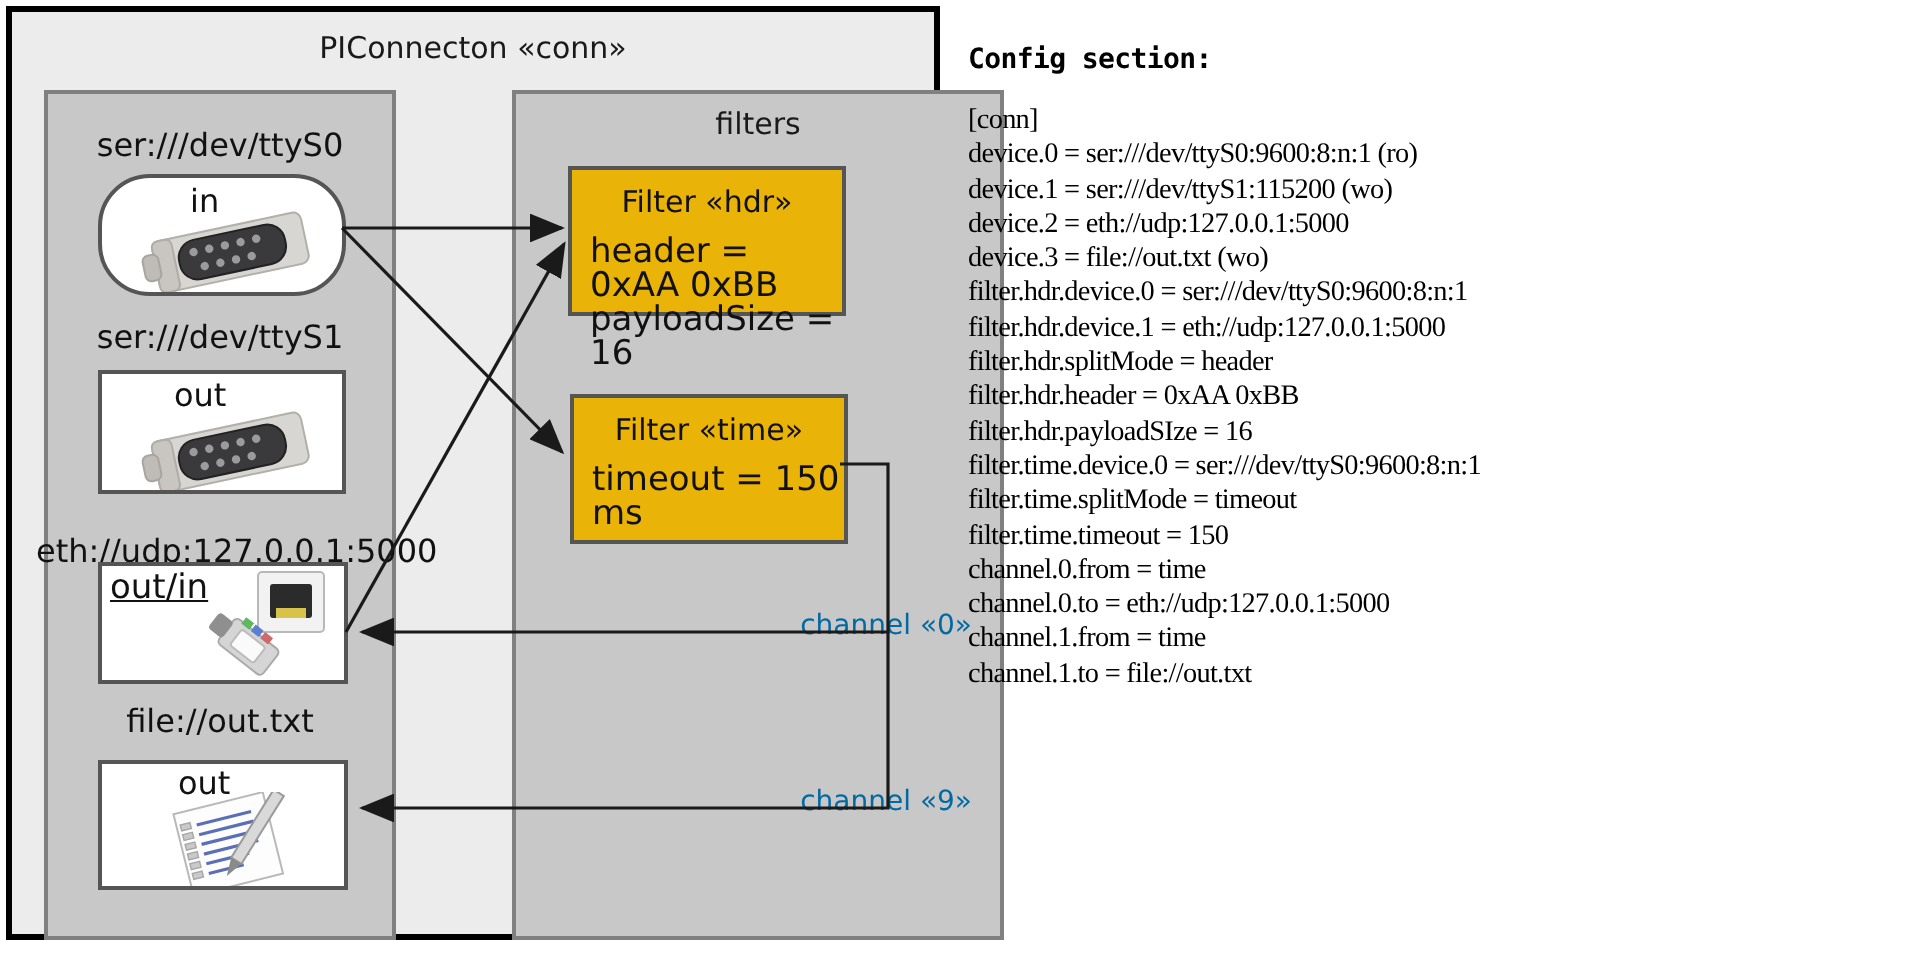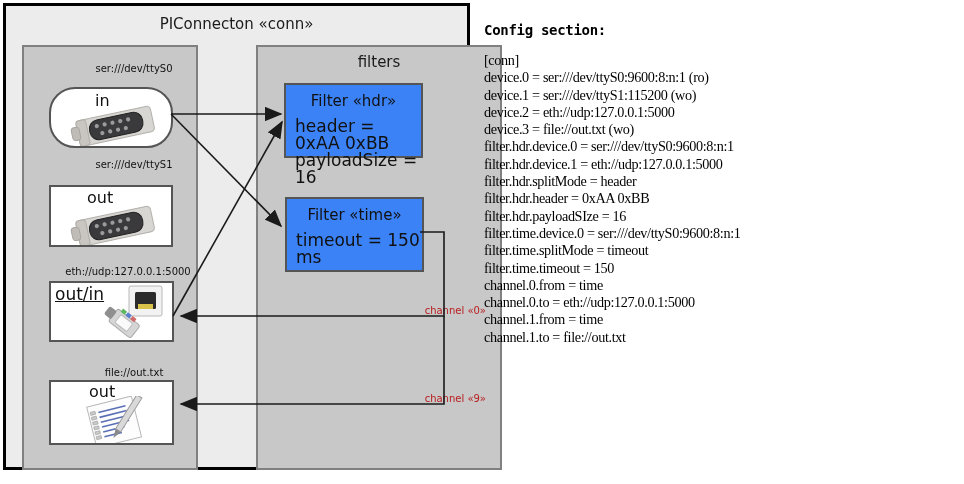--- a/index.html
+++ b/index.html
@@ -14,32 +14,32 @@
   .diagram-title{position:absolute;left:0;top:9px;width:461px;text-align:center;
                  font-size:15px;color:#1a1a1a;}
 
   .panel{position:absolute;background:#c8c8c8;border:2px solid #808080;box-sizing:border-box;}
   .panel-title{position:absolute;left:0;top:6px;width:100%;text-align:center;
                font-size:15px;color:#1a1a1a;}
 
   .devices-panel{left:16px;top:39px;width:176px;height:425px;}
   .filters-panel{left:250px;top:39px;width:246px;height:425px;}
 
-  .dev-label{position:absolute;text-align:center;font-size:10px;color:#111;white-space:nowrap;padding-left:24px;}
+  .dev-label{position:absolute;text-align:center;font-size:16px;color:#111;white-space:nowrap;}
 
   .devbox{position:absolute;background:#fff;border:2px solid #555;box-sizing:border-box;
           overflow:hidden;}
   .devbox .kind{position:absolute;font-size:16px;color:#111;z-index:3;}
 
-  .filterbox{position:absolute;background:#3b82f6;border:2px solid #555;box-sizing:border-box;}
+  .filterbox{position:absolute;background:#eab308;border:2px solid #555;box-sizing:border-box;}
   .filterbox .ftitle{position:absolute;left:0;top:7px;width:100%;text-align:center;
                      font-size:15px;color:#111;}
   .filterbox .fprops{position:absolute;left:9px;top:33px;font-size:17px;color:#111;line-height:17px;}
 
-  .chan-label{position:absolute;font-size:10px;color:#b91c1c;white-space:nowrap;}
+  .chan-label{position:absolute;font-size:14px;color:#0369a1;white-space:nowrap;}
 
   svg.overlay{position:absolute;left:0;top:0;width:467px;height:467px;pointer-events:none;}
 
   
   .art{position:absolute;}
 
   
   .config{position:absolute;left:484px;top:8px;width:476px;}
   .config-heading{font-family:"DejaVu Sans Mono",monospace;font-weight:bold;
                   font-size:14px;color:#000;margin:14px 0 14px 0;letter-spacing:-0.3px;}
@@ -116,21 +116,21 @@
             <rect x="8" y="30" width="28" height="16" rx="2.5" fill="#d5d5d5" stroke="#aaa"></rect>
             <rect x="14" y="33" width="15" height="10" rx="1.5" fill="#fafafa" stroke="#bbb"></rect>
             <rect x="12" y="27" width="5" height="4" fill="#5fb85f"></rect>
             <rect x="18" y="27" width="5" height="4" fill="#5a7fd0"></rect>
             <rect x="24" y="27" width="5" height="4" fill="#d06a6a"></rect>
             <rect x="0" y="33" width="9" height="10" rx="2" fill="#8f8f8f"></rect>
           </g>
         </svg>
       </div>
 
-      <div class="dev-label" style="left:0;top:320px;width:100%;">file://out.txt</div>
+      <div class="dev-label" style="left:0;top:304px;width:100%;">file://out.txt</div>
       <div class="devbox" style="left:25px;top:333px;width:125px;height:65px;">
         <span class="kind" style="left:38px;top:0px;">out</span>
         <svg class="art" style="left:28px;top:14px;" width="78" height="50" viewBox="0 0 78 50">
           <g transform="rotate(-14 39 25)">
             <rect x="12" y="4" width="46" height="42" fill="#fdfdfd" stroke="#b9b9b9"></rect>
             <g stroke="#5a6fb5" stroke-width="1.6">
               <line x1="22" y1="12" x2="50" y2="12"></line>
                 <line x1="22" y1="17" x2="50" y2="17"></line>
               <line x1="22" y1="22" x2="50" y2="22"></line>
                 <line x1="22" y1="27" x2="50" y2="27"></line>

